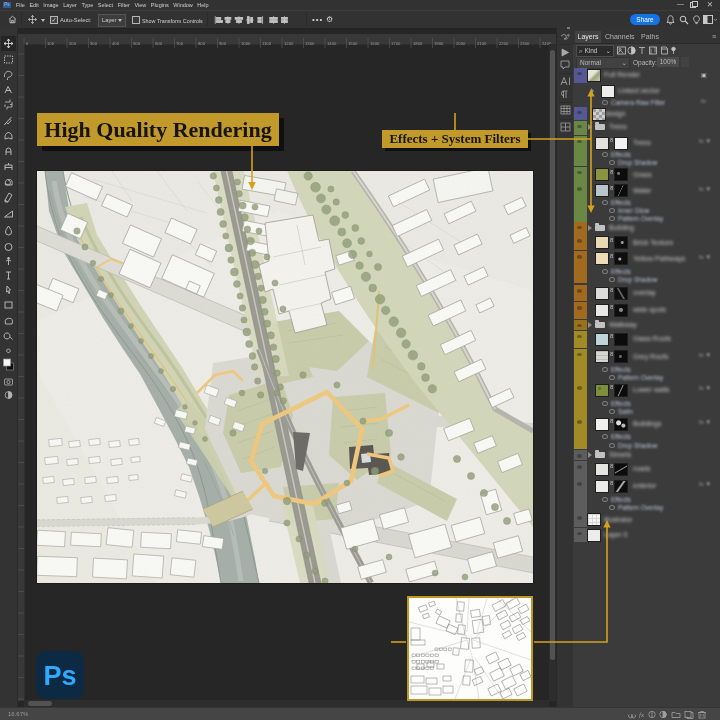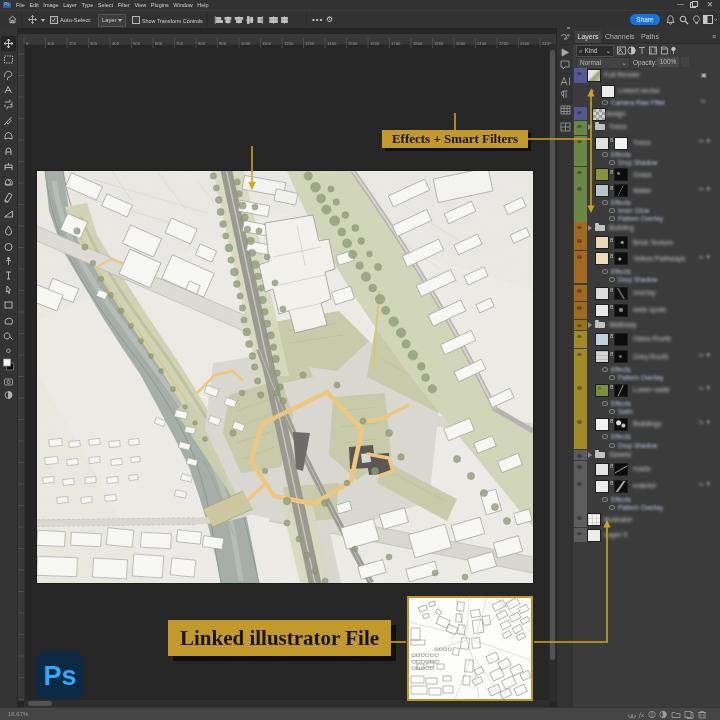--- a/index.html
+++ b/index.html
@@ -520,25 +520,25 @@
       <circle cx="428" cy="406" r="3.0" fill="#909d77" stroke="#7d8b64" stroke-width="0.5" opacity="0.8"></circle>
       <circle cx="222" cy="60" r="3.1" fill="#909d77" stroke="#7d8b64" stroke-width="0.5" opacity="0.8"></circle>
       <circle cx="230" cy="86" r="3.1" fill="#909d77" stroke="#7d8b64" stroke-width="0.5" opacity="0.8"></circle>
       <circle cx="238" cy="112" r="3.1" fill="#909d77" stroke="#7d8b64" stroke-width="0.5" opacity="0.8"></circle>
       <circle cx="246" cy="138" r="3.1" fill="#909d77" stroke="#7d8b64" stroke-width="0.5" opacity="0.8"></circle>
       <circle cx="218" cy="36" r="3.1" fill="#909d77" stroke="#7d8b64" stroke-width="0.5" opacity="0.8"></circle>
       <rect x="0" y="0" width="496" height="412" filter="url(#nz)"></rect>
       </svg>
   </div>
 
-
-
-  <div class="gbox abs" style="left:382px;top:130px;width:146px;height:18px;font-size:13px;line-height:18px;box-shadow:3px 3px 0 rgba(10,10,10,0.75);">Effects + Smart Filters</div>
-
-  <div class="gbox abs" style="left:168px;top:620px;width:223px;height:36px;font-size:21px;line-height:36px;">Linked illustrator File</div>
+  <div class="gbox abs" style="left:37px;top:113px;width:242px;height:33px;font-size:22px;line-height:33px;">High Quality Rendering</div>
+
+
+  <div class="gbox abs" style="left:382px;top:130px;width:146px;height:18px;font-size:13px;line-height:18px;box-shadow:3px 3px 0 rgba(10,10,10,0.75);">Effects + System Filters</div>
+
 
   <svg class="abs" style="left:0;top:0;pointer-events:none;z-index:60" width="720" height="720" viewBox="0 0 720 720">
     <g stroke="#d3a31c" stroke-width="1.6" fill="none">
 
       <path d="M252 146 V182"></path>
 
       <path d="M455 113 V130"></path>
 
       <path d="M528 139 H591"></path>
 

